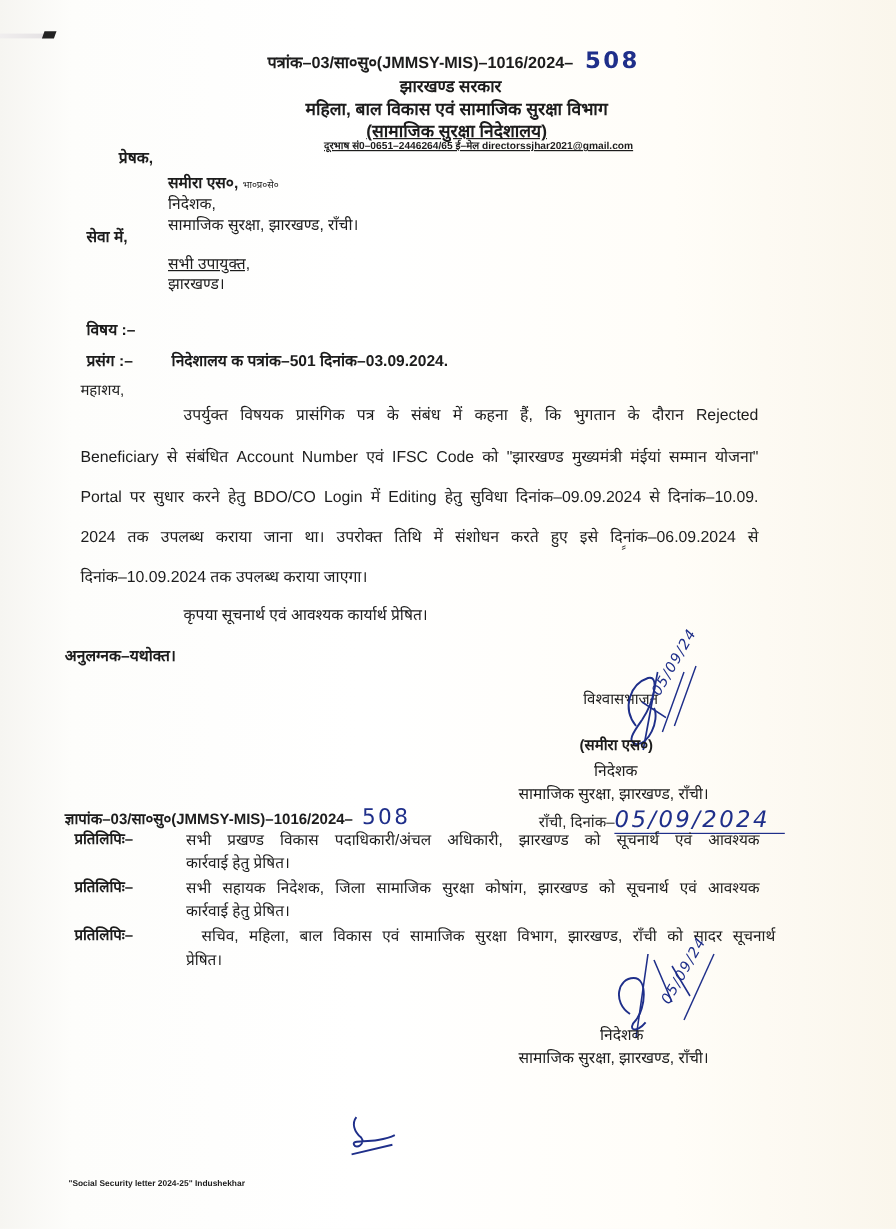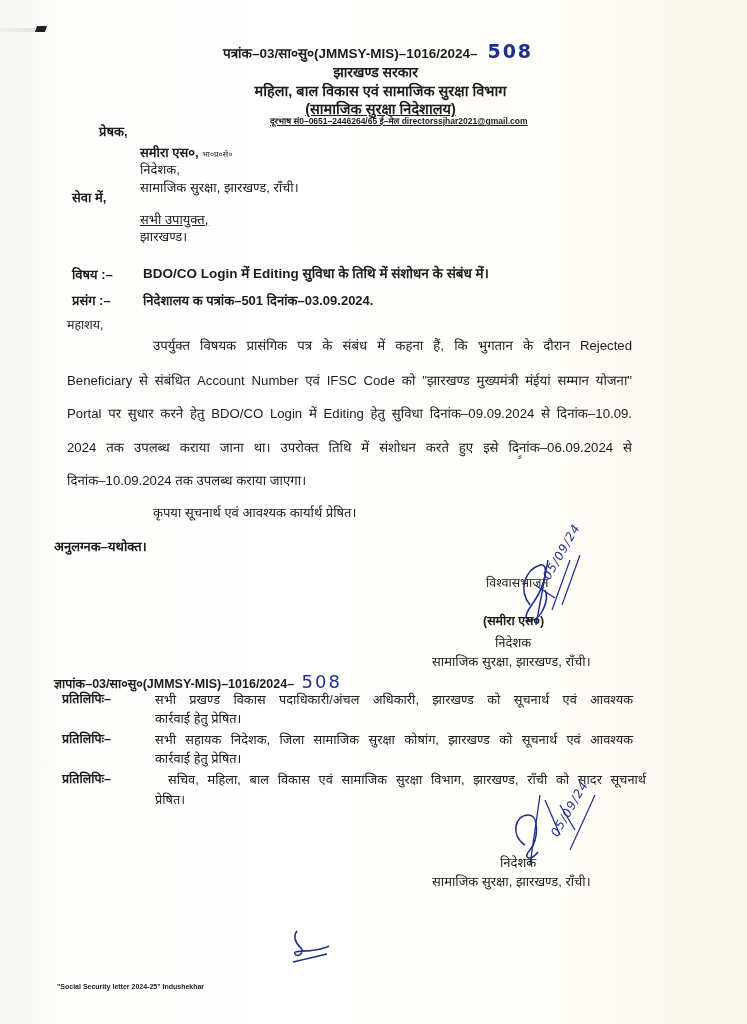--- a/index.html
+++ b/index.html
@@ -52,21 +52,20 @@
   </div>
   <div class="abs" style="left:140px; top:160px; font-size:13px;">निदेशक,</div>
   <div class="abs" style="left:140px; top:178px; font-size:13px;">सामाजिक सुरक्षा, झारखण्ड, राँची।</div>
 
   <div class="abs bold" style="left:72px; top:188px; font-size:13px;">सेवा में,</div>
   <div class="abs u" style="left:140px; top:210px; font-size:13px;">सभी उपायुक्त,</div>
   <div class="abs" style="left:140px; top:227px; font-size:13px;">झारखण्ड।</div>
 
 
   <div class="abs bold" style="left:72px; top:265px; font-size:13px;">विषय :–</div>
-  <div class="abs bold" style="left:143px; top:264px; font-size:13.5px;">BDO/CO Login में Editing सुविधा के तिथि में संशोधन के संबंध में।</div>
 
   <div class="abs bold" style="left:72px; top:291px; font-size:13px;">प्रसंग :–</div>
   <div class="abs bold" style="left:143px; top:291px; font-size:13px;">निदेशालय क पत्रांक–501 दिनांक–03.09.2024.</div>
 
   <div class="abs" style="left:67px; top:316px; font-size:12.5px;">महाशय,</div>
 
   <div>
     <div class="body-line" style="top:336px; left:153px; width:479px;">उपर्युक्त विषयक प्रासंगिक पत्र के संबंध में कहना हैं, कि भुगतान के दौरान Rejected</div>
     <div class="body-line" style="top:371px;">Beneficiary से संबंधित Account Number एवं IFSC Code को "झारखण्ड मुख्यमंत्री मंईयां सम्मान योजना"</div>
     <div class="body-line" style="top:404px;">Portal पर सुधार करने हेतु BDO/CO Login में Editing हेतु सुविधा दिनांक–09.09.2024 से दिनांक–10.09.</div>
@@ -87,20 +86,23 @@
     </svg>
     <div class="abs hw" style="left:540px; top:575px; font-size:12px; transform:rotate(-60deg); transform-origin:left top; letter-spacing:1px;">05/09/24</div>
     <div class="abs bold" style="left:483px; top:612px; font-size:12.5px;">(समीरा एस०)</div>
     <div class="abs" style="left:495px; top:633px; font-size:13px;">निदेशक</div>
     <div class="abs" style="left:432px; top:652px; font-size:13px;">सामाजिक सुरक्षा, झारखण्ड, राँची।</div>
   </div>
 
   <div class="abs" style="left:54px; top:671px; font-size:12.5px; font-weight:bold;">
     <span>ज्ञापांक–03/सा०सु०(JMMSY-MIS)–1016/2024–</span>
     <span class="hw" style="font-size:18px; font-style:normal; font-weight:normal; margin-left:4px;">508</span>
+  </div>
+  <div class="abs" style="left:449px; top:672px; font-size:12.5px;">
+    <span>राँची, दिनांक–</span><span class="hw" style="font-size:19px; border-bottom:1.5px solid #1f2f8a; padding-right:12px;">05/09/2024</span>
   </div>
 
   <div>
     <div class="abs bold" style="left:62px; top:690px; font-size:12.5px;">प्रतिलिपिः–</div>
     <div class="abs" style="left:155px; top:690px; font-size:12.8px; width:478px; text-align:justify; text-align-last:justify;">सभी प्रखण्ड विकास पदाधिकारी/अंचल अधिकारी, झारखण्ड को सूचनार्थ एवं आवश्यक</div>
     <div class="abs" style="left:155px; top:709px; font-size:12.8px;">कार्रवाई हेतु प्रेषित।</div>
 
     <div class="abs bold" style="left:62px; top:730px; font-size:12.5px;">प्रतिलिपिः–</div>
     <div class="abs" style="left:155px; top:730px; font-size:12.8px; width:478px; text-align:justify; text-align-last:justify;">सभी सहायक निदेशक, जिला सामाजिक सुरक्षा कोषांग, झारखण्ड को सूचनार्थ एवं आवश्यक</div>
     <div class="abs" style="left:155px; top:749px; font-size:12.8px;">कार्रवाई हेतु प्रेषित।</div>

